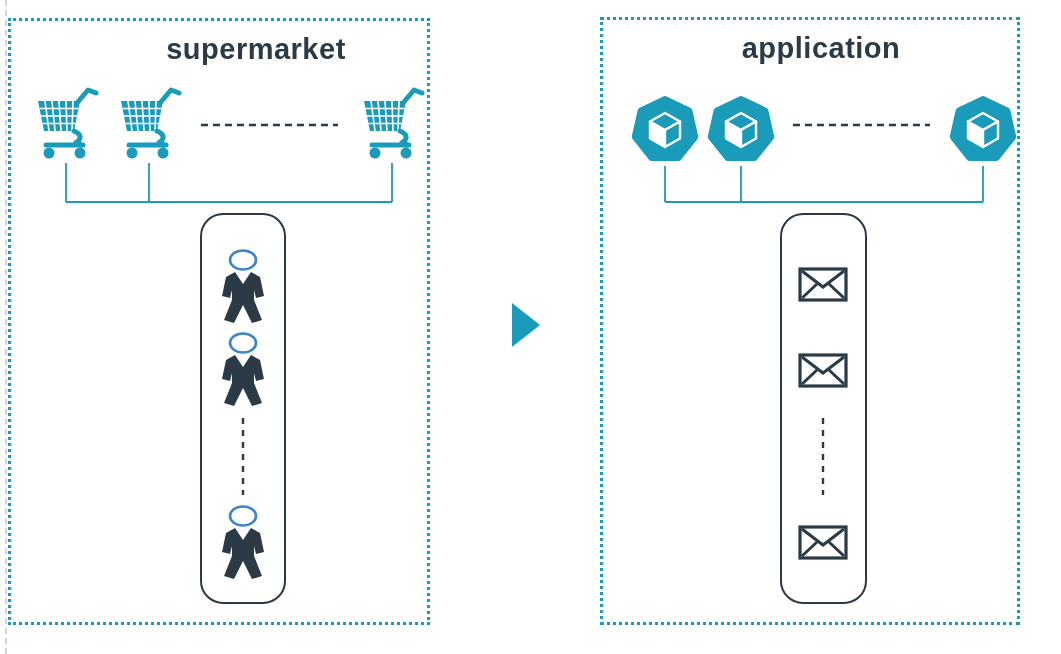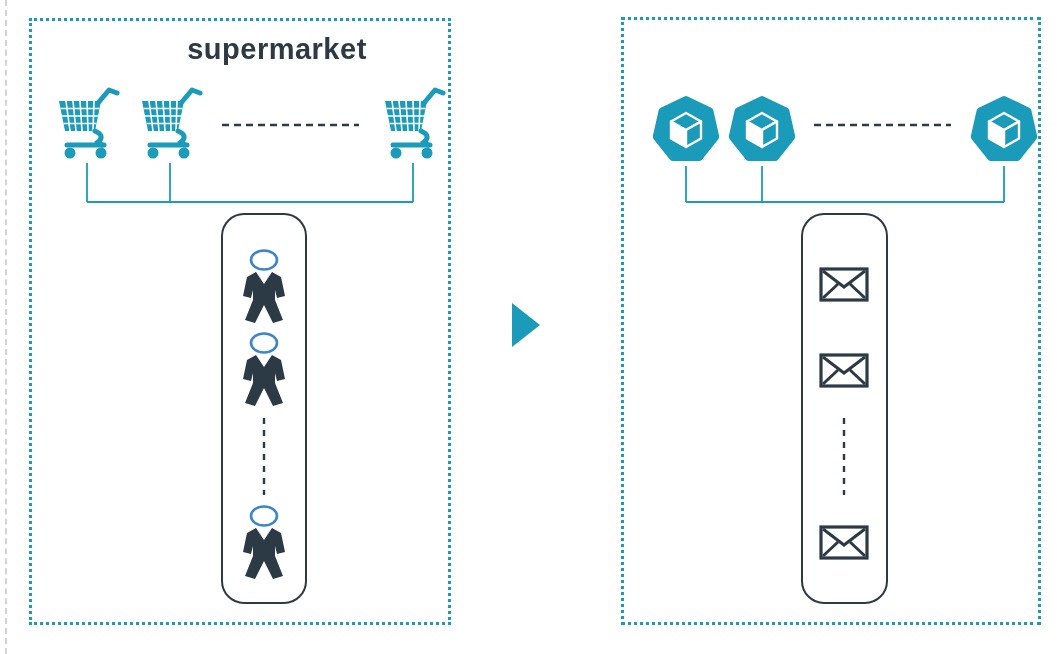--- a/index.html
+++ b/index.html
@@ -11,21 +11,20 @@
   }
   .edge-dash{
     position:absolute;left:5px;top:0;height:654px;width:0;
     border-left:2px dashed #d2d5d7;
   }
   .panel{
     position:absolute;
     border:3px dotted #1b9bba;
     background:transparent;
     box-sizing:border-box;
-    margin-left:21px;
   }
   .panel-left{left:8px;top:18px;width:422px;height:607px;}
   .panel-right{left:600px;top:17px;width:420px;height:608px;}
   .panel-title{
     position:absolute;top:12px;
     transform:translateX(-50%);
     font-size:29px;font-weight:700;color:#2b3a44;
     letter-spacing:0.5px;white-space:nowrap;
   }
   .title-left{left:245px;}
@@ -95,20 +94,21 @@
       <line x1="232" y1="397" x2="232" y2="474" stroke="#2b3a44" stroke-width="2.4" stroke-dasharray="6 6"></line>
       <use href="#person" x="208" y="485"></use>
     </svg>
   </div>
 
   <svg class="arrow-svg" width="30" height="46" viewBox="0 0 30 46">
     <polygon points="0,0 28,22 0,44" fill="#1b9bba"></polygon>
   </svg>
 
   <div class="panel panel-right">
+    <div class="panel-title title-right">application</div>
 
     <svg class="panel-svg" width="414" height="602" viewBox="0 0 414 602">
       <defs>
 
         <g id="pkg">
           <polygon points="0,-30 23.5,-18.7 29.2,6.7 13,27 -13,27 -29.2,6.7 -23.5,-18.7" fill="#1b9bba" stroke="#1b9bba" stroke-width="8" stroke-linejoin="round"></polygon>
 
           <polygon points="0,0 -15,-8.5 -15,8.5 0,17" fill="#ffffff" stroke="#ffffff" stroke-width="2.4" stroke-linejoin="round"></polygon>
           <polygon points="0,-17 15,-8.5 0,0 -15,-8.5" fill="#1b9bba" stroke="#ffffff" stroke-width="2.4" stroke-linejoin="round"></polygon>
           <polygon points="0,0 15,-8.5 15,8.5 0,17" fill="#1b9bba" stroke="#ffffff" stroke-width="2.4" stroke-linejoin="round"></polygon>

